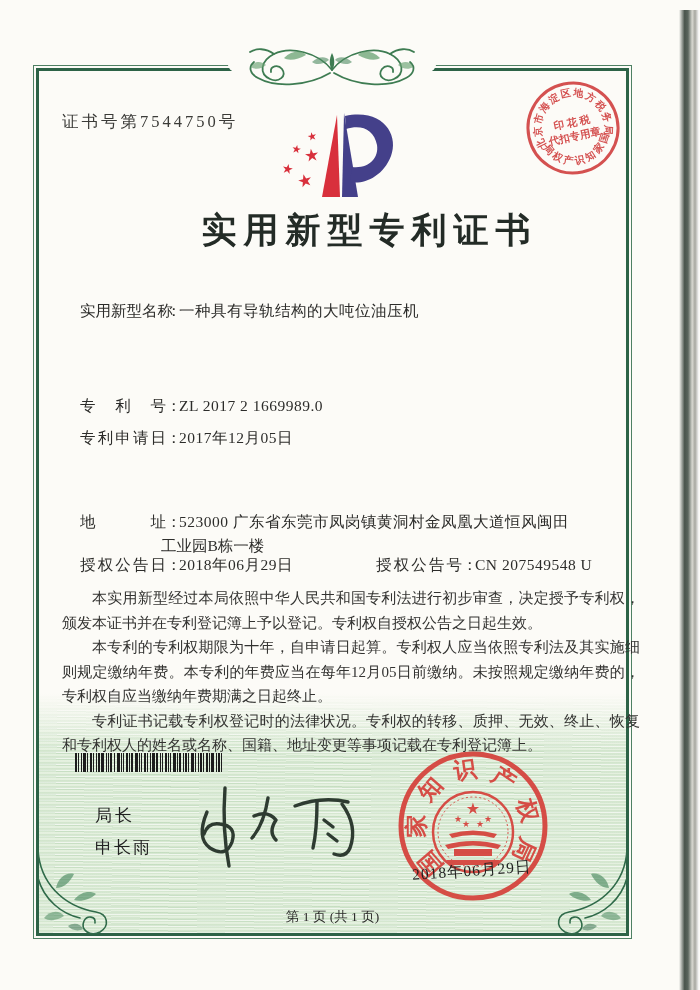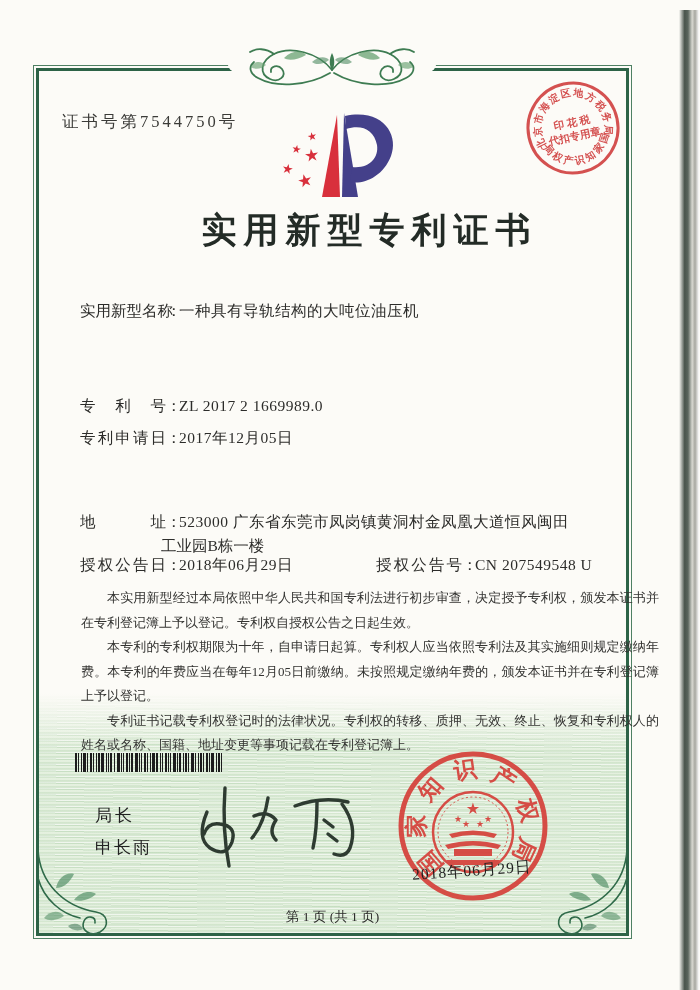--- a/index.html
+++ b/index.html
@@ -21,21 +21,21 @@
   .cert-no{position:absolute;left:62px;top:111px;font-size:16.5px;letter-spacing:3px;color:#3b3b38;z-index:3;}
   .title{position:absolute;left:33px;top:207px;width:673px;text-align:center;
          font-size:35px;font-weight:700;letter-spacing:7px;color:#232b26;z-index:3;}
   .row{position:absolute;left:80px;width:578px;font-size:15.5px;color:#2c2c2a;z-index:3;white-space:nowrap;}
   .flabel{display:inline-block;width:86px;text-align:justify;text-align-last:justify;vertical-align:top;}
   .colon{display:inline-block;width:13px;}
   .fvalue{letter-spacing:0.5px;}
   .addr2{position:absolute;left:161px;width:470px;font-size:15.5px;z-index:3;}
   .grant-no-group{position:absolute;left:296px;top:0;}
   .body-text{position:absolute;left:62px;top:586px;width:578px;z-index:3;
-             font-size:13px;line-height:24.5px;text-align:justify;color:#333331;margin-left:19px;}
+             font-size:15px;line-height:24.5px;text-align:justify;color:#333331;}
   .body-text p{margin:0;text-indent:2em;}
   .barcode{position:absolute;left:75px;top:753px;height:19px;z-index:3;font-size:0;}
   .barcode span{display:inline-block;height:19px;background:#1c1c1c;margin-right:0;}
   .sig-title{position:absolute;left:95px;top:804px;font-size:17px;letter-spacing:3px;color:#222;z-index:4;}
   .sig-name{position:absolute;left:95px;top:836px;font-size:17px;letter-spacing:2px;color:#222;z-index:4;}
   .signature-svg{position:absolute;left:180px;top:775px;z-index:4;}
   .big-seal{position:absolute;left:393px;top:746px;z-index:5;opacity:0.92;}
   .seal-date{position:absolute;left:412px;top:860px;width:140px;z-index:6;
              font-size:15.5px;color:#1f1f1f;letter-spacing:1px;transform:rotate(-4deg);}
   .footer{position:absolute;left:33px;top:908px;width:599px;text-align:center;font-size:13.5px;color:#2e2e2c;z-index:3;}
@@ -156,21 +156,21 @@
   <div class="addr2" style="top:536px">工业园B栋一楼</div>
   <div class="row" style="top:555px">
     <span class="flabel">授权公告日</span><span class="colon">：</span><span class="fvalue">2018年06月29日</span>
     <span class="grant-no-group">
       <span class="flabel">授权公告号</span><span class="colon">：</span><span class="fvalue">CN 207549548 U</span>
     </span>
   </div>
 
   <div class="body-text">
     <p>本实用新型经过本局依照中华人民共和国专利法进行初步审查，决定授予专利权，颁发本证书并在专利登记簿上予以登记。专利权自授权公告之日起生效。</p>
-    <p>本专利的专利权期限为十年，自申请日起算。专利权人应当依照专利法及其实施细则规定缴纳年费。本专利的年费应当在每年12月05日前缴纳。未按照规定缴纳年费的，颁发本证书并在专利登记簿上予以登记。</p>
+    <p>本专利的专利权期限为十年，自申请日起算。专利权人应当依照专利法及其实施细则规定缴纳年费。本专利的年费应当在每年12月05日前缴纳。未按照规定缴纳年费的，专利权自应当缴纳年费期满之日起终止。</p>
     <p>专利证书记载专利权登记时的法律状况。专利权的转移、质押、无效、终止、恢复和专利权人的姓名或名称、国籍、地址变更等事项记载在专利登记簿上。</p>
   </div>
 
   <div class="barcode" id="barcode"><span style="width: 2px; margin-right: 1px;"></span><span style="width: 1px; margin-right: 2px;"></span><span style="width: 1px; margin-right: 1px;"></span><span style="width: 3px; margin-right: 1px;"></span><span style="width: 1px; margin-right: 2px;"></span><span style="width: 2px; margin-right: 1px;"></span><span style="width: 1px; margin-right: 2px;"></span><span style="width: 1px; margin-right: 1px;"></span><span style="width: 2px; margin-right: 1px;"></span><span style="width: 3px; margin-right: 2px;"></span><span style="width: 1px; margin-right: 1px;"></span><span style="width: 1px; margin-right: 1px;"></span><span style="width: 2px; margin-right: 2px;"></span><span style="width: 1px; margin-right: 2px;"></span><span style="width: 3px; margin-right: 1px;"></span><span style="width: 1px; margin-right: 1px;"></span><span style="width: 1px; margin-right: 2px;"></span><span style="width: 2px; margin-right: 1px;"></span><span style="width: 1px; margin-right: 1px;"></span><span style="width: 2px; margin-right: 2px;"></span><span style="width: 3px; margin-right: 1px;"></span><span style="width: 1px; margin-right: 1px;"></span><span style="width: 1px; margin-right: 2px;"></span><span style="width: 2px; margin-right: 1px;"></span><span style="width: 1px; margin-right: 2px;"></span><span style="width: 1px; margin-right: 1px;"></span><span style="width: 3px; margin-right: 1px;"></span><span style="width: 2px; margin-right: 2px;"></span><span style="width: 1px; margin-right: 1px;"></span><span style="width: 1px; margin-right: 2px;"></span><span style="width: 2px; margin-right: 1px;"></span><span style="width: 1px; margin-right: 1px;"></span><span style="width: 1px; margin-right: 2px;"></span><span style="width: 3px; margin-right: 1px;"></span><span style="width: 1px; margin-right: 1px;"></span><span style="width: 2px; margin-right: 2px;"></span><span style="width: 1px; margin-right: 1px;"></span><span style="width: 2px; margin-right: 1px;"></span><span style="width: 1px; margin-right: 2px;"></span><span style="width: 3px; margin-right: 1px;"></span><span style="width: 1px; margin-right: 2px;"></span><span style="width: 1px; margin-right: 1px;"></span><span style="width: 2px; margin-right: 1px;"></span><span style="width: 1px; margin-right: 2px;"></span><span style="width: 2px; margin-right: 1px;"></span><span style="width: 1px; margin-right: 1px;"></span><span style="width: 3px; margin-right: 2px;"></span><span style="width: 1px; margin-right: 1px;"></span><span style="width: 2px; margin-right: 1px;"></span><span style="width: 1px; margin-right: 2px;"></span></div>
 
   <div class="sig-title">局长</div>
   <div class="sig-name">申长雨</div>
   <svg class="signature-svg" width="190" height="100" viewBox="180 775 190 100">
     <g stroke="#2e3b31" stroke-width="3.4" fill="none" stroke-linecap="round" stroke-linejoin="round">
       <path d="M207,812 Q196,838 210,848 Q226,858 232,842 Q237,826 220,824 Q208,822 204,834"></path>

